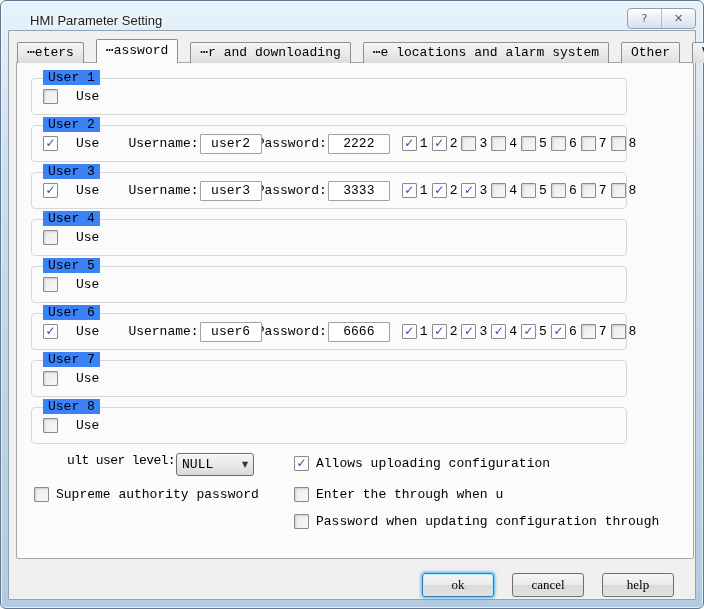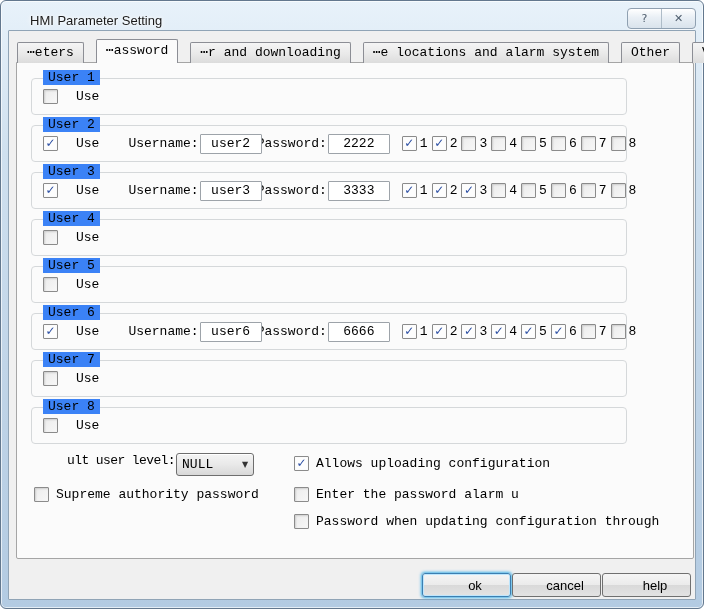--- a/index.html
+++ b/index.html
@@ -99,21 +99,21 @@
   .p-supreme{left:17px;top:424px;}
   .p-enter{left:277px;top:424px;}
   .p-update{left:277px;top:451px;}
   .chk-row .clabel{margin-left:7px;}
   
   .btn{
     position:absolute;top:542px;width:70px;height:22px;
     display:flex;align-items:center;justify-content:center;
     border:1px solid #707070;border-radius:3px;
     background:linear-gradient(#f5f5f5,#ebebeb 50%,#d9d9d9 50%,#e3e3e3);
-    font-family:Liberation Sans, sans-serif;font-size:13px;cursor:default;padding-left:17px;
+    font-family:Liberation Serif, serif;font-size:13px;cursor:default;
   }
   .btn-ok{left:413px;border:1px solid #3c7fb1;box-shadow:0 0 3px 1px #41b1e8,inset 0 0 0 1px #bee6fd;}
   .btn-cancel{left:503px;}
   .btn-help{left:593px;}
 </style>
 </head>
 <body>
 
 <div class="window">
 
@@ -281,21 +281,21 @@
         <span class="clabel">Allows uploading configuration</span>
       </div>
 
       <div class="chk-row p-supreme">
         <span class="cb"></span>
         <span class="clabel">Supreme authority password</span>
       </div>
 
       <div class="chk-row p-enter">
         <span class="cb"></span>
-        <span class="clabel">Enter the password alarm u</span>
+        <span class="clabel">Enter the through when u</span>
       </div>
 
       <div class="chk-row p-update">
         <span class="cb"></span>
         <span class="clabel">Password when updating configuration through</span>
       </div>
 
     </div>
 
     <div class="btn btn-ok">ok</div>

